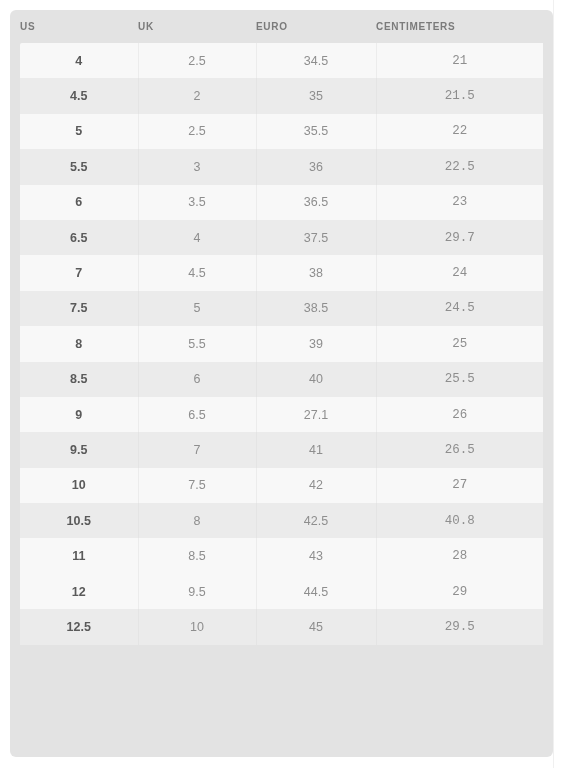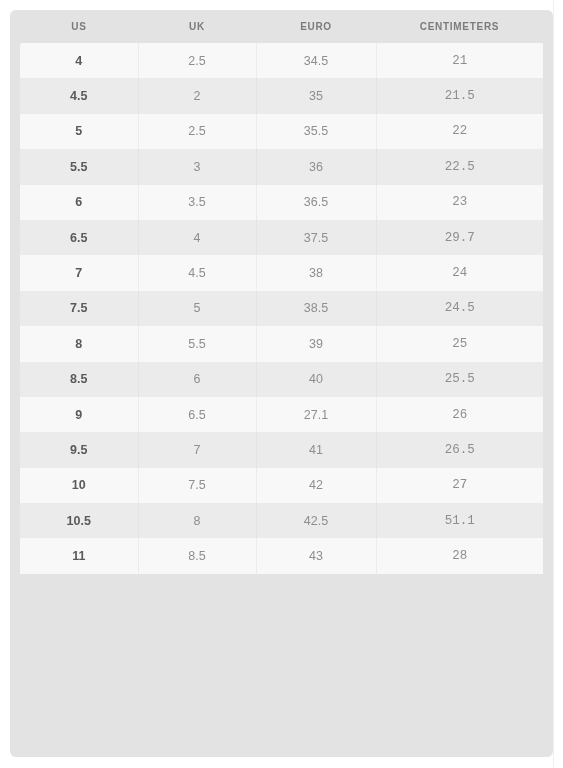--- a/index.html
+++ b/index.html
@@ -58,21 +58,21 @@
   table.size-table col.c-euro { width: 120px; }
   table.size-table col.c-cm   { width: 167px; }
 
   thead th {
     height: 33px;
     background: #e3e3e3;
     color: #7b7b7b;
     font-size: 10px;
     font-weight: bold;
     letter-spacing: 0.7px;
-    text-align: center;
+    text-align: left;
     vertical-align: middle;
     padding: 0;
     border: none;
     text-transform: uppercase;
     white-space: nowrap;
   }
 
   tbody td {
     height: 35.4px;
     text-align: center;
@@ -199,28 +199,40 @@
           <tr class="row-odd">
             <td class="us-cell">10</td>
             <td>7.5</td>
             <td>42</td>
             <td>27</td>
           </tr>
           <tr class="row-even">
             <td class="us-cell">10.5</td>
             <td>8</td>
             <td>42.5</td>
-            <td>51.1</td>
+            <td>40.8</td>
           </tr>
           <tr class="row-odd">
             <td class="us-cell">11</td>
             <td>8.5</td>
             <td>43</td>
             <td>28</td>
           </tr>
+          <tr class="row-odd">
+            <td class="us-cell">12</td>
+            <td>9.5</td>
+            <td>44.5</td>
+            <td>29</td>
+          </tr>
+          <tr class="row-even">
+            <td class="us-cell">12.5</td>
+            <td>10</td>
+            <td>45</td>
+            <td>29.5</td>
+          </tr>
         </tbody>
     </table>
 
   </div>
 
   <div id="page-right-edge"></div>
 
 </div>
 
 </body></html>

